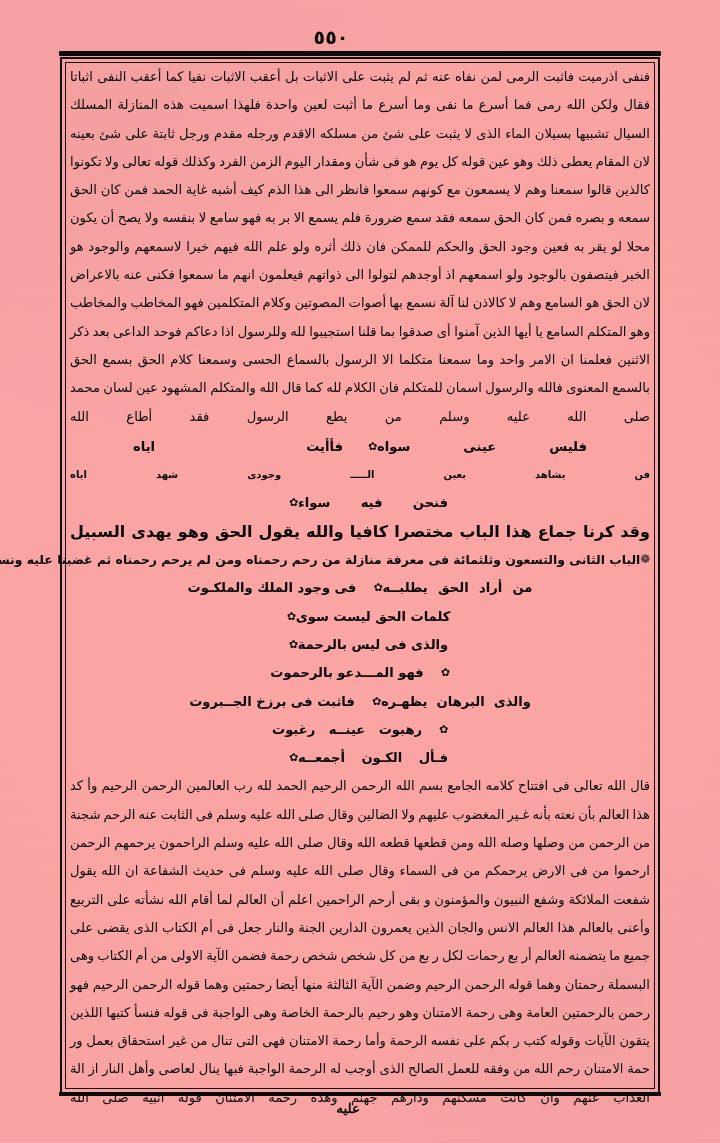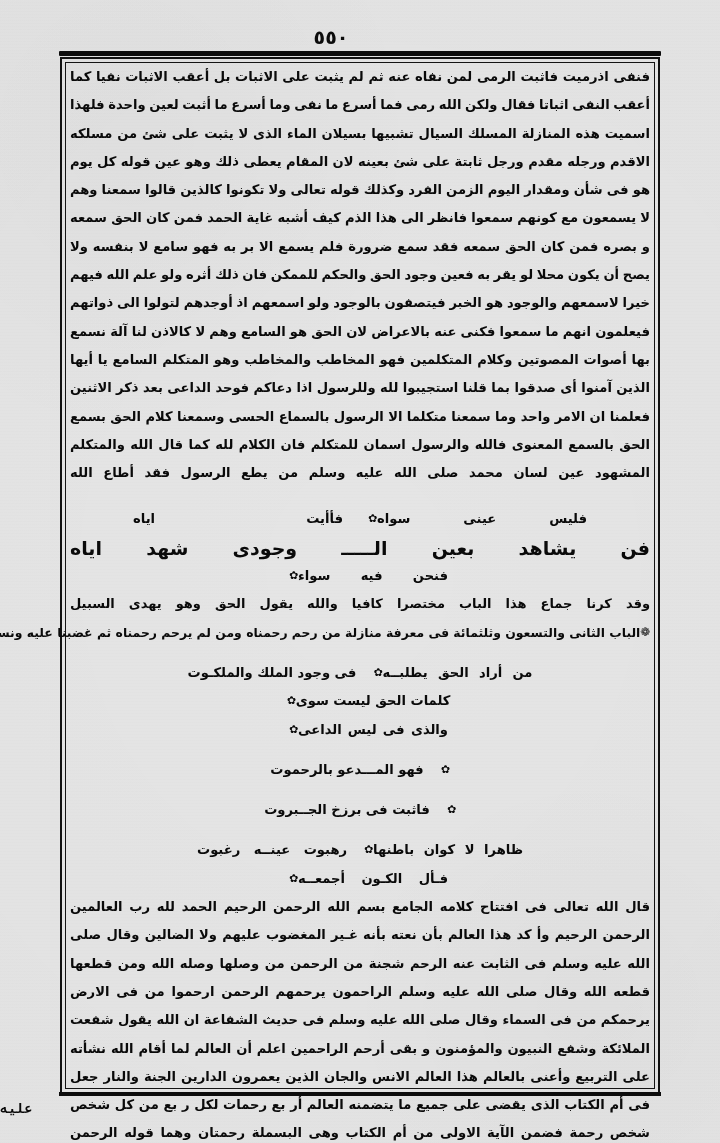--- a/index.html
+++ b/index.html
@@ -12,21 +12,21 @@
     height: 1143px;
     position: relative;
     overflow: hidden;
     font-family: "DejaVu Sans", sans-serif;
   }
 
   
   #page-scan {
     position: absolute;
     inset: 0;
-    background: #e5e5e5;
+    background: #fca5a5;
   }
 
   
   #page-scan::before {
     content: "";
     position: absolute;
     inset: 0;
     background:
       radial-gradient(ellipse 60% 40% at 18% 12%, rgba(0,0,0,0.018), rgba(0,0,0,0) 70%),
       radial-gradient(ellipse 50% 30% at 82% 88%, rgba(0,0,0,0.02), rgba(0,0,0,0) 70%),
@@ -103,21 +103,21 @@
 
   .para {
     font-family: "DejaVu Sans", sans-serif;
     font-size: 13.1px;
     line-height: 28.3px;
     letter-spacing: -0.35px;
     word-spacing: -1px;
     direction: rtl;
     text-align: justify;
     text-align-last: justify;
-    font-weight: 700;
+    font-weight: 400;
     -webkit-font-smoothing: none;
   }
 
   
   .verse-block {
     direction: rtl;
     margin: 0;
   }
   .verse-line {
     display: flex;
@@ -130,32 +130,32 @@
     line-height: 28.3px;
     font-weight: 600;
     letter-spacing: -0.3px;
     direction: rtl;
   }
   .hemistich {
     white-space: nowrap;
     text-align: center;
   }
   .hemistich.h1 { min-width: 150px; text-align: left; }
-  .hemistich.h2 { min-width: 150px; text-align: right; margin-top: 12px; }
+  .hemistich.h2 { min-width: 150px; text-align: right; }
   .star {
     display: inline-block;
     width: 26px;
     text-align: center;
     font-size: 11px;
     line-height: 1;
     transform: translateY(-1px);
   }
 
   
-  .verse-wide .hemistich.h1 { min-width: 210px; margin-top: 16px; }
+  .verse-wide .hemistich.h1 { min-width: 210px; }
   .verse-wide .hemistich.h2 { min-width: 210px; }
   .verse-wide .star { width: 34px; }
 
   
   .chapter-head {
     direction: rtl;
     text-align: center;
     font-family: "DejaVu Sans", sans-serif;
     font-size: 12.4px;
     line-height: 28.3px;
@@ -167,43 +167,43 @@
     font-size: 12px;
     display: inline-block;
     transform: translateY(-1px);
   }
 
   
   .center-line {
     direction: rtl;
     text-align: center;
     font-family: "DejaVu Sans", sans-serif;
-    font-size: 13px;
+    font-size: 16px;
     line-height: 28.3px;
     font-weight: 600;
   }
   .right-line {
     direction: rtl;
     text-align: center;
     font-family: "DejaVu Sans", sans-serif;
-    font-size: 19px;
+    font-size: 10px;
     line-height: 28.3px;
     font-weight: 600;
   }
   .spacer-xs { height: 2px; }
 
   
   #catchword {
     position: absolute;
     left: 0;
     top: 1100px;
     width: 720px;
     direction: rtl;
-    text-align: left;
-    font-family: Liberation Mono, monospace;
+    text-align: right;
+    font-family: Liberation Serif, serif;
     font-size: 13.5px;
     font-weight: 700;
     color: #0a0a0a;
     padding-right: 360px;
     box-sizing: border-box;
   }
 
   
   #grain {
     position: absolute;
@@ -261,36 +261,36 @@
         <span class="star">✿</span>
         <span class="hemistich h2">فى وجود الملك والملكـوت</span>
       </div>
 
       <div class="verse-line">
         <span class="hemistich h1">كلمات الحق ليست سوى</span>
         <span class="star">✿</span>
       </div>
 
       <div class="verse-line">
-        <span class="hemistich h1">والذى فى ليس الداعى</span>
+        <span class="hemistich h1">والذى فى ليس بالرحمة</span>
         <span class="star">✿</span>
       </div>
 
       <div class="verse-line">
         <span class="star">✿</span>
         <span class="hemistich h2">فهو المـــدعو بالرحموت</span>
       </div>
 
       <div class="verse-line">
+        <span class="hemistich h1">والذى البرهان يظهـره</span>
         <span class="star">✿</span>
         <span class="hemistich h2">فاثبت فى برزخ الجــبروت</span>
       </div>
 
       <div class="verse-line">
-        <span class="hemistich h1">ظاهرا لا كوان باطنها</span>
         <span class="star">✿</span>
         <span class="hemistich h2">رهبوت عينــه رغبوت</span>
       </div>
 
       <div class="verse-line">
         <span class="hemistich h1">فـأل الكـون أجمعــه</span>
         <span class="star">✿</span>
       </div>
 
     </div>

